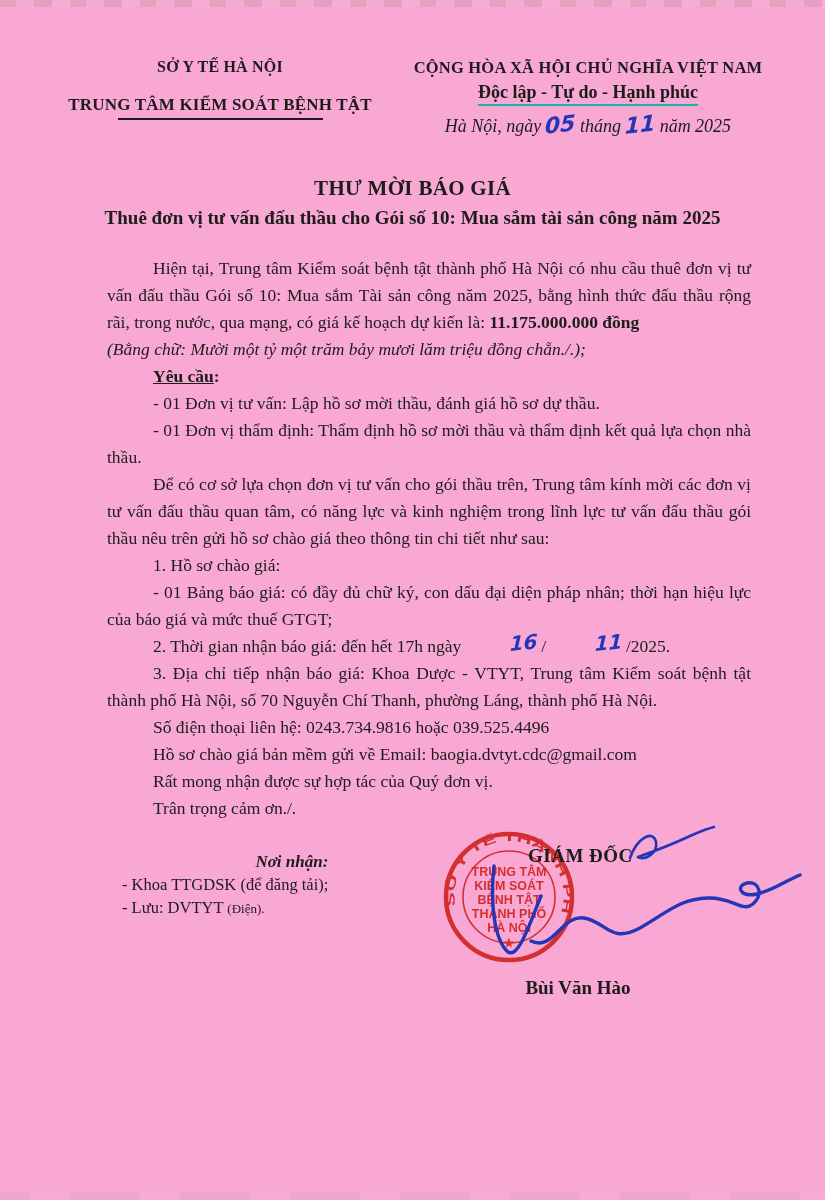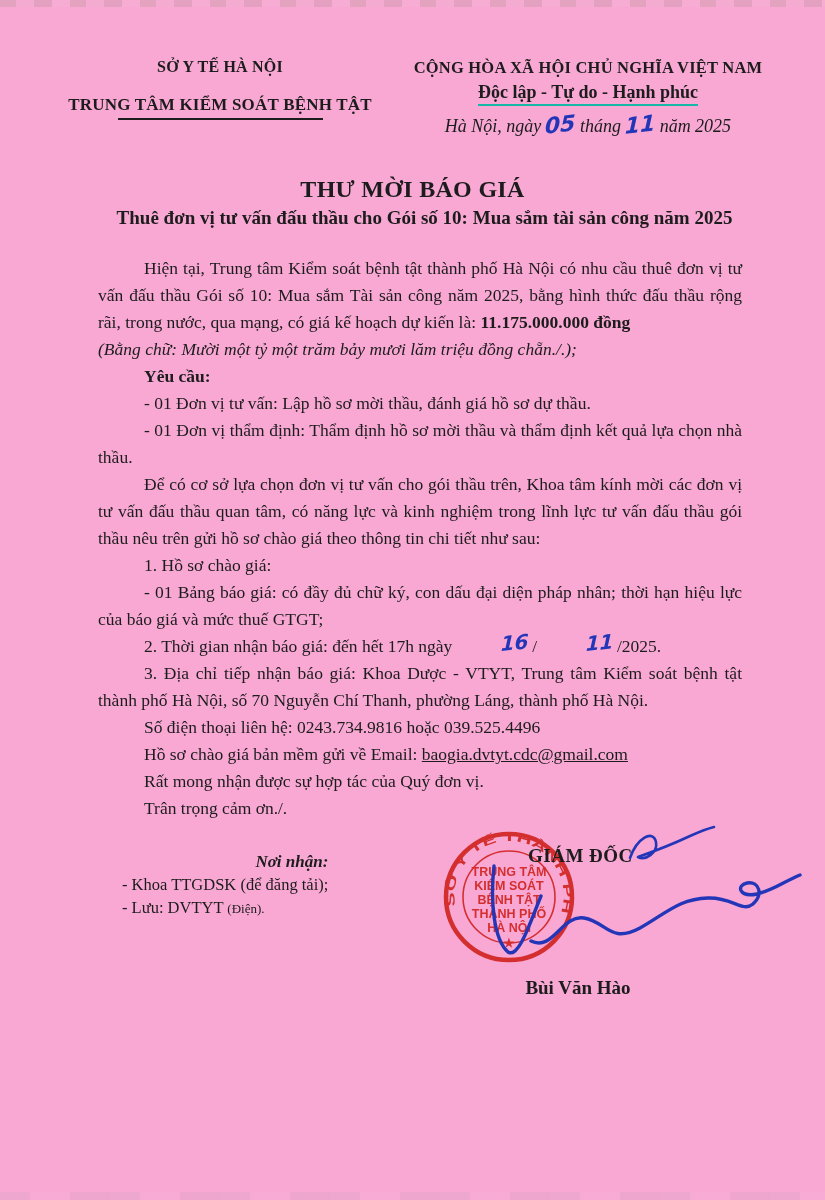--- a/index.html
+++ b/index.html
@@ -39,33 +39,33 @@
   .hw{
     display:inline-block;
     font-family:"DejaVu Sans", sans-serif;
     color:#2336b8;font-weight:bold;font-style:italic;
     transform:rotate(-6deg) skewX(-8deg);
     font-size:22px;line-height:1;margin:0 4px;
   }
   .hw.small{font-size:20px;margin:0 3px;}
   
   .doc-title{position:absolute;left:0;top:176px;width:825px;text-align:center;
-    font-size:24px;font-weight:bold;letter-spacing:.3px;}
-  .doc-subtitle{position:absolute;left:72px;top:207px;width:705px;text-align:center;
+    font-size:21px;font-weight:bold;letter-spacing:.3px;}
+  .doc-subtitle{position:absolute;left:60px;top:207px;width:705px;text-align:center;
     font-size:19px;font-weight:bold;}
   
-  .body-text{position:absolute;left:98px;top:255px;width:644px;
+  .body-text{position:absolute;left:107px;top:255px;width:644px;
     font-size:17.5px;line-height:27px;}
   .body-text p{margin:0;}
   .ind{text-indent:46px;}
   .just{text-align:justify;}
   .ital{font-style:italic;}
   .bold{font-weight:bold;}
-  .ulab{font-weight:bold;}
-  .email{text-decoration:underline;margin-top:12px;}
+  .ulab{font-weight:bold;text-decoration:underline;}
+  .email{margin-top:12px;}
   
   .recipients{position:absolute;left:122px;top:850px;font-size:16.5px;line-height:23px;}
   .recipients .lbl{font-weight:bold;font-style:italic;font-size:17px;text-align:right;}
   .recipients .sm{font-size:13px;}
   .director{position:absolute;left:528px;top:845px;font-size:19px;font-weight:bold;
     letter-spacing:.5px;z-index:3;text-align:right;}
   .signer-name{position:absolute;left:478px;top:977px;width:200px;text-align:center;
     font-size:19px;font-weight:bold;z-index:3;}
   .stamp-wrap{position:absolute;left:441px;top:829px;width:136px;height:136px;z-index:2;}
   .sig-overlay{position:absolute;left:0;top:0;width:825px;height:1200px;
@@ -93,21 +93,21 @@
 
   <div class="doc-title">THƯ MỜI BÁO GIÁ</div>
   <div class="doc-subtitle">Thuê đơn vị tư vấn đấu thầu cho Gói số 10: Mua sắm tài sản công năm 2025</div>
 
   <div class="body-text">
     <p class="ind just"><span>Hiện tại, Trung tâm Kiểm soát bệnh tật thành phố Hà Nội có nhu cầu thuê đơn vị tư vấn đấu thầu Gói số 10: Mua sắm Tài sản công năm 2025, bằng hình thức đấu thầu rộng rãi, trong nước, qua mạng, có giá kế hoạch dự kiến là: </span><span class="bold">11.175.000.000 đồng</span></p>
     <p class="ital">(Bằng chữ: Mười một tỷ một trăm bảy mươi lăm triệu đồng chẵn./.);</p>
     <p class="ind"><span class="ulab">Yêu cầu</span><span class="bold">:</span></p>
     <p class="ind">- 01 Đơn vị tư vấn: Lập hồ sơ mời thầu, đánh giá hồ sơ dự thầu.</p>
     <p class="ind just">- 01 Đơn vị thẩm định: Thẩm định hồ sơ mời thầu và thẩm định kết quả lựa chọn nhà thầu.</p>
-    <p class="ind just">Để có cơ sở lựa chọn đơn vị tư vấn cho gói thầu trên, Khoa tâm kính mời các đơn vị tư vấn đấu thầu quan tâm, có năng lực và kinh nghiệm trong lĩnh lực tư vấn đấu thầu gói thầu nêu trên gửi hồ sơ chào giá theo thông tin chi tiết như sau:</p>
+    <p class="ind just">Để có cơ sở lựa chọn đơn vị tư vấn cho gói thầu trên, Trung tâm kính mời các đơn vị tư vấn đấu thầu quan tâm, có năng lực và kinh nghiệm trong lĩnh lực tư vấn đấu thầu gói thầu nêu trên gửi hồ sơ chào giá theo thông tin chi tiết như sau:</p>
     <p class="ind">1. Hồ sơ chào giá:</p>
     <p class="ind just">- 01 Bảng báo giá: có đầy đủ chữ ký, con dấu đại diện pháp nhân; thời hạn hiệu lực của báo giá và mức thuế GTGT;</p>
     <p class="ind"><span>2. Thời gian nhận báo giá: đến hết 17h ngày</span><span class="hw small">16</span><span>/</span><span class="hw small">11</span><span>/2025.</span></p>
     <p class="ind just">3. Địa chỉ tiếp nhận báo giá: Khoa Dược - VTYT, Trung tâm Kiểm soát bệnh tật thành phố Hà Nội, số 70 Nguyễn Chí Thanh, phường Láng, thành phố Hà Nội.</p>
     <p class="ind">Số điện thoại liên hệ: 0243.734.9816 hoặc 039.525.4496</p>
     <p class="ind"><span>Hồ sơ chào giá bản mềm gửi về Email: </span><span class="email">baogia.dvtyt.cdc@gmail.com</span></p>
     <p class="ind">Rất mong nhận được sự hợp tác của Quý đơn vị.</p>
     <p class="ind">Trân trọng cảm ơn./.</p>
   </div>
 

